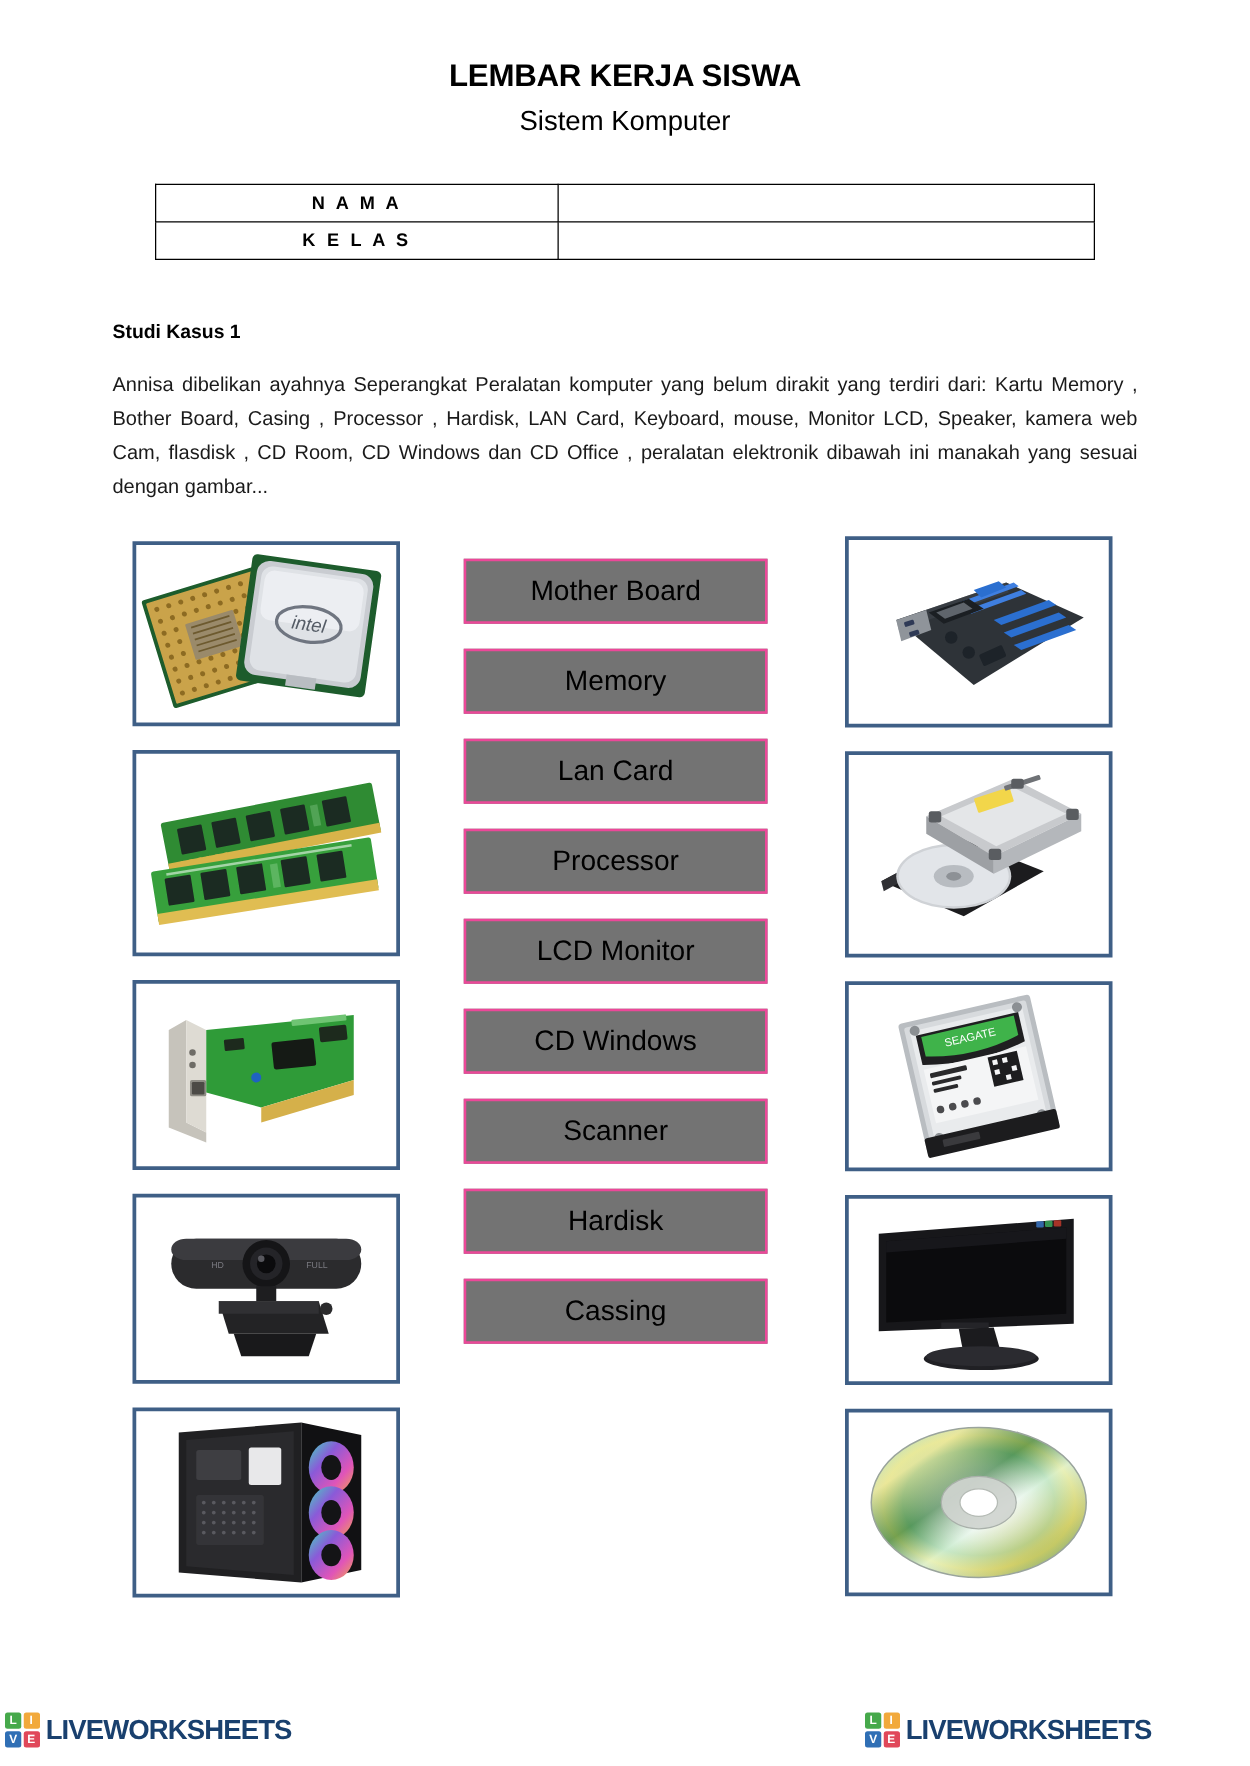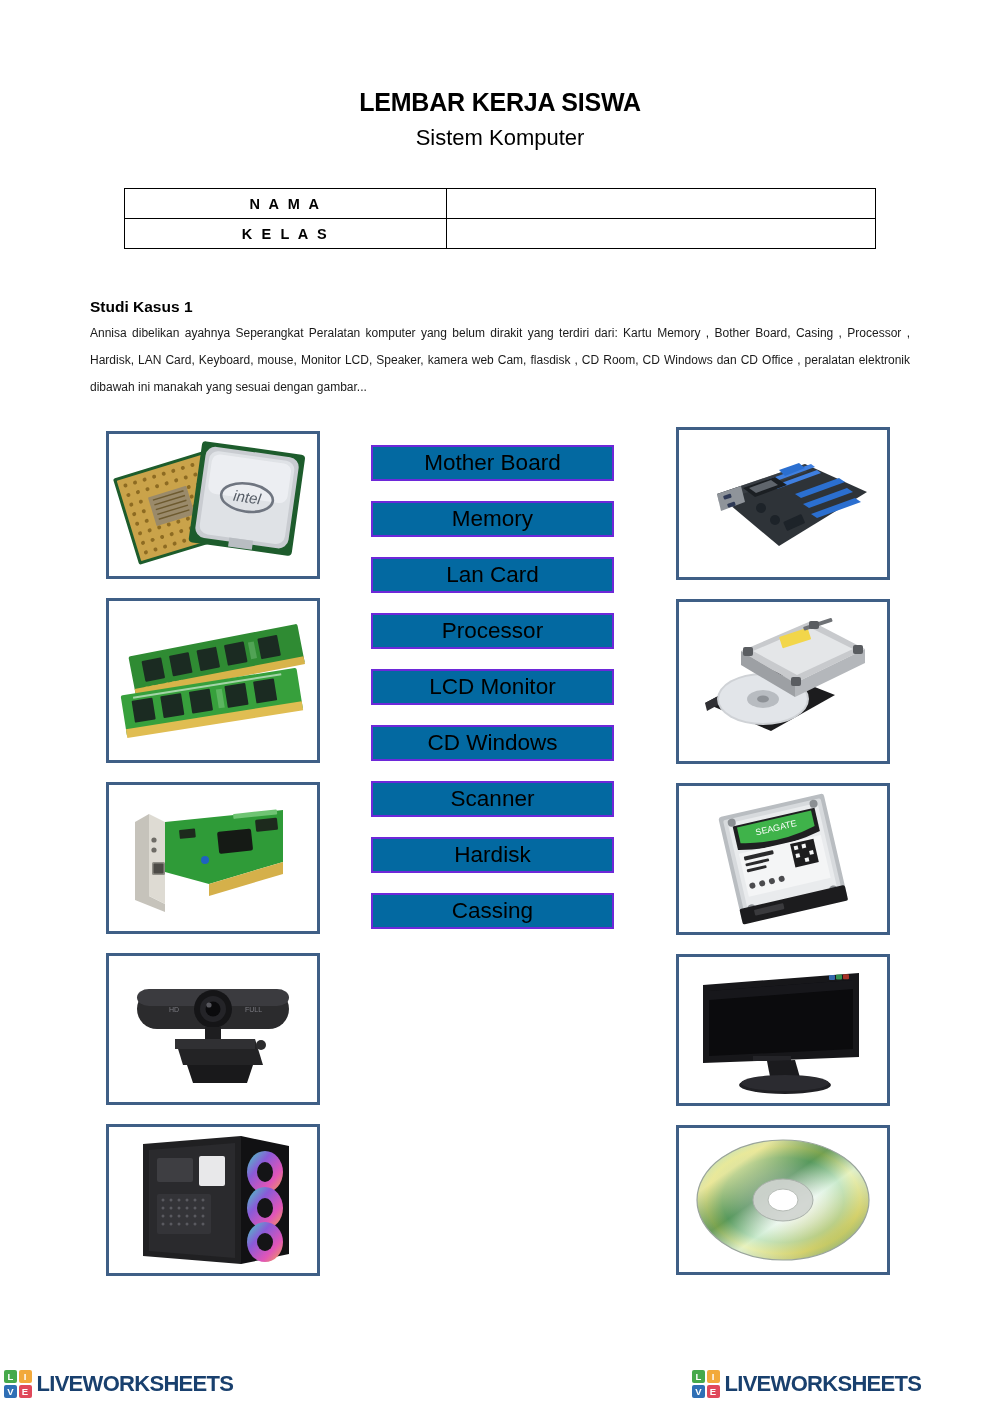--- a/index.html
+++ b/index.html
@@ -8,21 +8,21 @@
     width: 1000px;
     height: 1413px;
     background: #ffffff;
     font-family: "Liberation Sans", sans-serif;
     color: #000000;
     position: relative;
     overflow: hidden;
   }
 
   
-  .worksheet-header { padding-top: 88px; text-align: center; }
+  .worksheet-header { padding-top: 47px; text-align: center; }
   .ws-title {
     font-size: 25px;
     font-weight: bold;
     letter-spacing: -0.2px;
     line-height: 1.15;
   }
   .ws-subtitle {
     font-size: 22px;
     font-weight: normal;
     margin-top: 8px;
@@ -56,22 +56,22 @@
 
   
   .content-wrap { width: 820px; margin: 0 auto; }
   .section-heading {
     margin-top: 49px;
     font-size: 15.5px;
     font-weight: bold;
     text-align: left;
   }
   .case-text {
-    margin-top: 4px;
-    font-size: 12px;
+    margin-top: 20px;
+    font-size: 16px;
     line-height: 27px;
     text-align: justify;
     color: #1a1a1a;
   }
 
   
   .match-area {
     position: relative;
     width: 1000px;
     height: 860px;
@@ -98,29 +98,29 @@
   }
 
   
   .label-col {
     position: absolute;
     left: 371px;
     top: 30px;
     width: 243px;
   }
   .match-label {
-    border: 2px solid #6d28d9;
-    height: 36px;
+    border: 2px solid #ec4899;
+    height: 52px;
     margin-bottom: 20px;
     display: flex;
     align-items: center;
     justify-content: center;
     font-size: 22.5px;
     line-height: 1;
-    background: #0369a1;
+    background: #737373;
     color: #000;
   }
   .match-label:last-child { margin-bottom: 0; }
 
   
   .footer-logo {
     position: absolute;
     bottom: 8px;
     display: flex;
     align-items: center;

